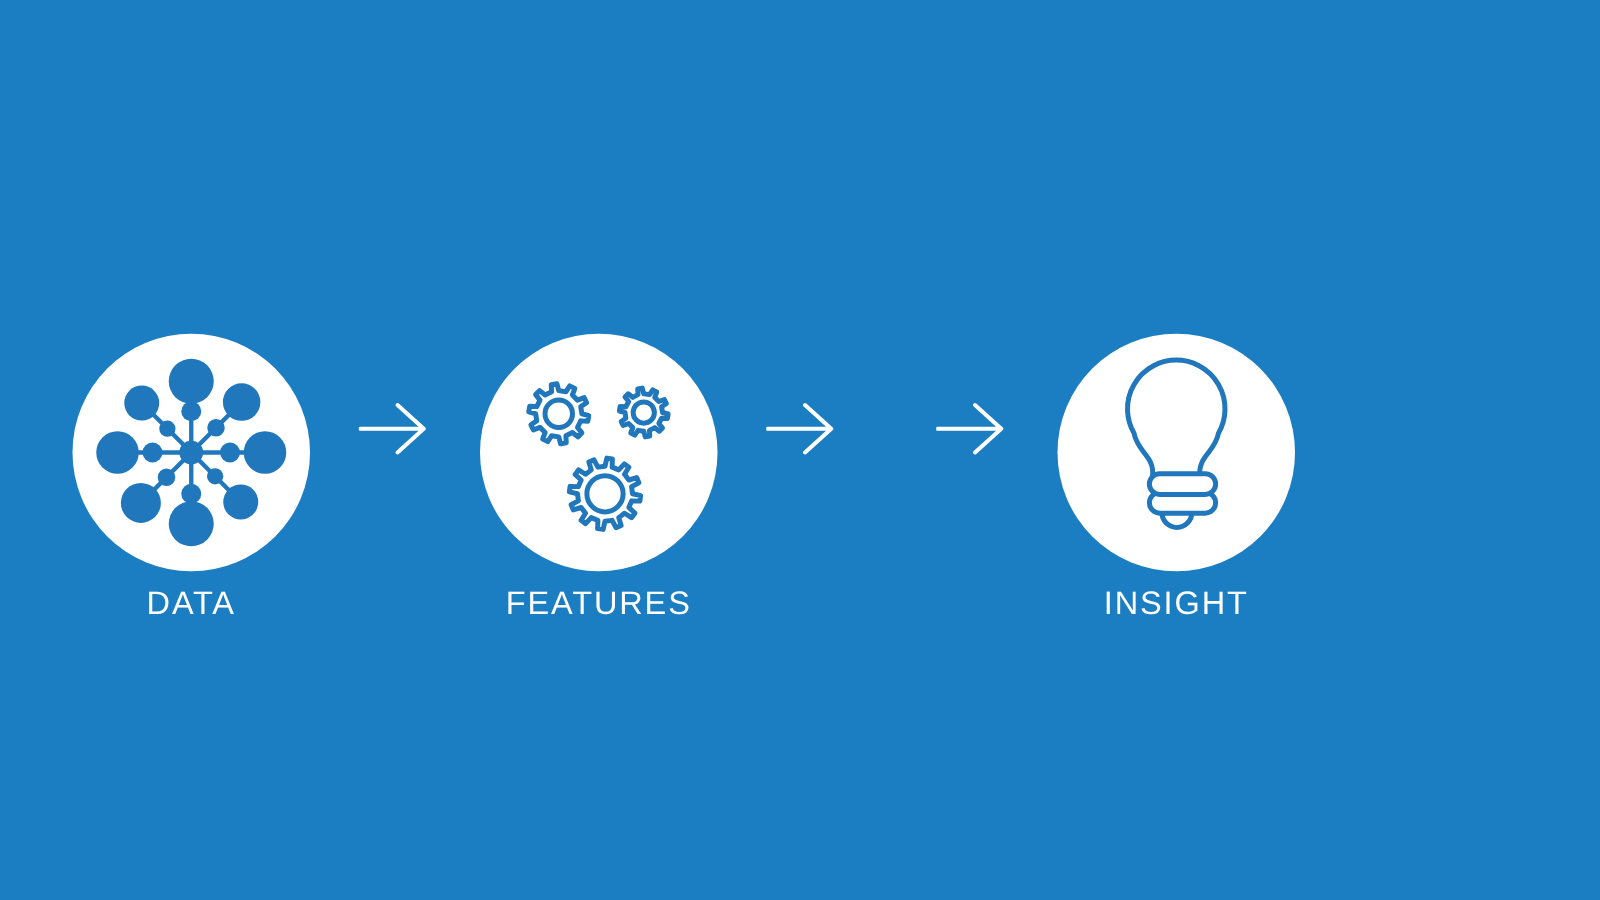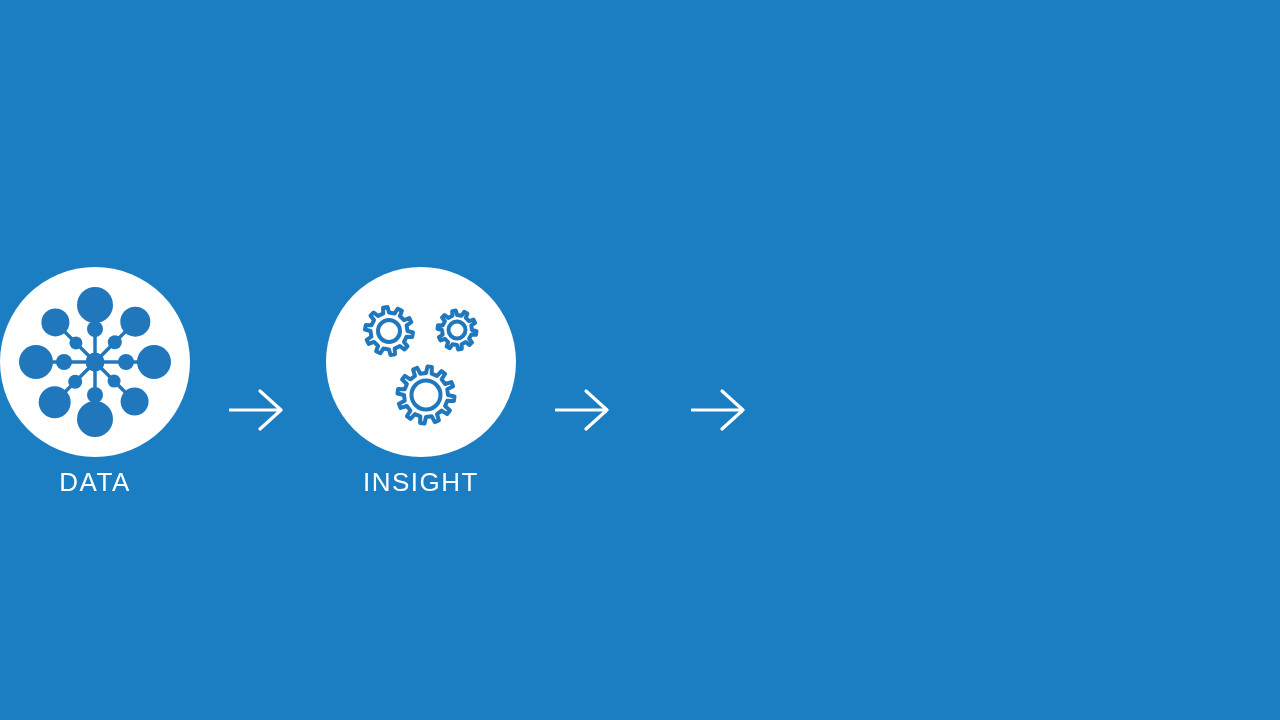--- a/index.html
+++ b/index.html
@@ -1,18 +1,18 @@
 <!DOCTYPE html>
 <html><head>
 <meta charset="utf-8">
 <style>
   html,body{margin:0;padding:0;}
   body{font-family:"Liberation Sans","DejaVu Sans",sans-serif;}
   .canvas{position:relative;width:1280px;height:720px;background:var(--bg,#1C7EC2);overflow:hidden;}
-  .row{display:flex;align-items:center;padding-top:267px;}
+  .row{display:flex;align-items:flex-start;padding-top:267px;padding-left:58px;}
   .stage{width:190px;display:flex;flex-direction:column;align-items:center;flex:0 0 auto;}
   .circle{width:190px;height:190px;border-radius:50%;background:var(--circle,#fff);
           display:flex;align-items:center;justify-content:center;}
   .icon{width:190px;height:190px;display:block;}
   .label{margin-top:10px;font-size:26px;line-height:1.2;letter-spacing:1.5px;
          color:var(--text,#fff);font-weight:400;text-align:center;}
   .arrow{width:58px;height:44px;margin:54px 39px 0 39px;flex:0 0 auto;color:var(--text,#fff);}
 </style>
 </head>
 <body>
@@ -61,27 +61,38 @@
       <div class="circle">
         <svg class="icon" viewBox="0 0 190 190">
             <polygon fill="none" stroke="#2177BC" stroke-width="4" stroke-linejoin="round" stroke-linecap="round" points="81.5,64.0 87.0,65.5 86.2,70.0 80.6,69.7 78.0,74.9 81.5,79.3 78.3,82.5 73.9,79.0 68.7,81.6 69.0,87.2 64.5,88.0 63.0,82.5 57.3,81.6 54.2,86.3 50.1,84.3 52.1,79.0 48.0,74.9 42.7,76.9 40.7,72.8 45.4,69.7 44.5,64.0 39.0,62.5 39.8,58.0 45.4,58.3 48.0,53.1 44.5,48.7 47.7,45.5 52.1,49.0 57.3,46.4 57.0,40.8 61.5,40.0 63.0,45.5 68.7,46.4 71.8,41.7 75.9,43.7 73.9,49.0 78.0,53.1 83.3,51.1 85.3,55.2 80.6,58.3"></polygon>
             <circle fill="none" stroke="#2177BC" stroke-width="4" stroke-linejoin="round" stroke-linecap="round" cx="63" cy="64" r="11"></circle>
             <polygon fill="none" stroke="#2177BC" stroke-width="4" stroke-linejoin="round" stroke-linecap="round" points="146.0,63.0 150.5,64.2 149.9,67.8 145.3,67.6 143.1,71.8 146.0,75.4 143.4,78.0 139.8,75.1 135.6,77.3 135.8,81.9 132.2,82.5 131.0,78.0 126.4,77.3 123.8,81.1 120.6,79.5 122.2,75.1 118.9,71.8 114.5,73.4 112.9,70.2 116.7,67.6 116.0,63.0 111.5,61.8 112.1,58.2 116.7,58.4 118.9,54.2 116.0,50.6 118.6,48.0 122.2,50.9 126.4,48.7 126.2,44.1 129.8,43.5 131.0,48.0 135.6,48.7 138.2,44.9 141.4,46.5 139.8,50.9 143.1,54.2 147.5,52.6 149.1,55.8 145.3,58.4"></polygon>
             <circle fill="none" stroke="#2177BC" stroke-width="4" stroke-linejoin="round" stroke-linecap="round" cx="131" cy="63" r="8.5"></circle>
             <polygon fill="none" stroke="#2177BC" stroke-width="4" stroke-linejoin="round" stroke-linecap="round" points="122.0,128.0 128.5,129.5 127.9,133.9 121.3,133.7 119.1,139.0 123.9,143.5 121.2,147.1 115.6,143.6 111.0,147.1 112.9,153.4 108.8,155.1 105.7,149.3 100.0,150.0 98.5,156.5 94.1,155.9 94.3,149.3 89.0,147.1 84.5,151.9 80.9,149.2 84.4,143.6 80.9,139.0 74.6,140.9 72.9,136.8 78.7,133.7 78.0,128.0 71.5,126.5 72.1,122.1 78.7,122.3 80.9,117.0 76.1,112.5 78.8,108.9 84.4,112.4 89.0,108.9 87.1,102.6 91.2,100.9 94.3,106.7 100.0,106.0 101.5,99.5 105.9,100.1 105.7,106.7 111.0,108.9 115.5,104.1 119.1,106.8 115.6,112.4 119.1,117.0 125.4,115.1 127.1,119.2 121.3,122.3"></polygon>
             <circle fill="none" stroke="#2177BC" stroke-width="4" stroke-linejoin="round" stroke-linecap="round" cx="100" cy="128" r="14.5"></circle>
           </svg>
       </div>
-      <div class="label">INSIGHT</div>
+      <div class="label">FEATURES</div>
     </div>
 
     <svg class="arrow" viewBox="0 0 58 44">
       <path d="M1,22 H52 M31,3 L52,22 L31,41" fill="none" stroke="currentColor" stroke-width="3.2" stroke-linecap="round" stroke-linejoin="round"></path>
     </svg>
 
 
     <svg class="arrow" viewBox="0 0 58 44">
       <path d="M1,22 H52 M31,3 L52,22 L31,41" fill="none" stroke="currentColor" stroke-width="3.2" stroke-linecap="round" stroke-linejoin="round"></path>
     </svg>
 
+    <div class="stage">
+      <div class="circle">
+        <svg class="icon" viewBox="0 0 190 190">
+            <path fill="none" stroke="#2177BC" stroke-width="4" stroke-linejoin="round" stroke-linecap="round" d="M76,114 C78,98 64,95 61.2,79.5 A39,39 0 1 1 128.8,79.5 C126,95 112,98 114,114"></path>
+            <path fill="none" stroke="#2177BC" stroke-width="4" stroke-linejoin="round" stroke-linecap="round" d="M83.5,143 A12,12 0 0 0 107.5,143"></path>
+            <rect fill="#FFFFFF" stroke="#2177BC" stroke-width="4" stroke-linejoin="round" stroke-linecap="round" x="73.5" y="127" width="53" height="16.5" rx="8.25"></rect>
+            <rect fill="#FFFFFF" stroke="#2177BC" stroke-width="4" stroke-linejoin="round" stroke-linecap="round" x="73.5" y="112" width="53" height="16.5" rx="8.25"></rect>
+          </svg>
+      </div>
+      <div class="label">INSIGHT</div>
+    </div>
 
   </div>
 </div>
 
 </body></html>

